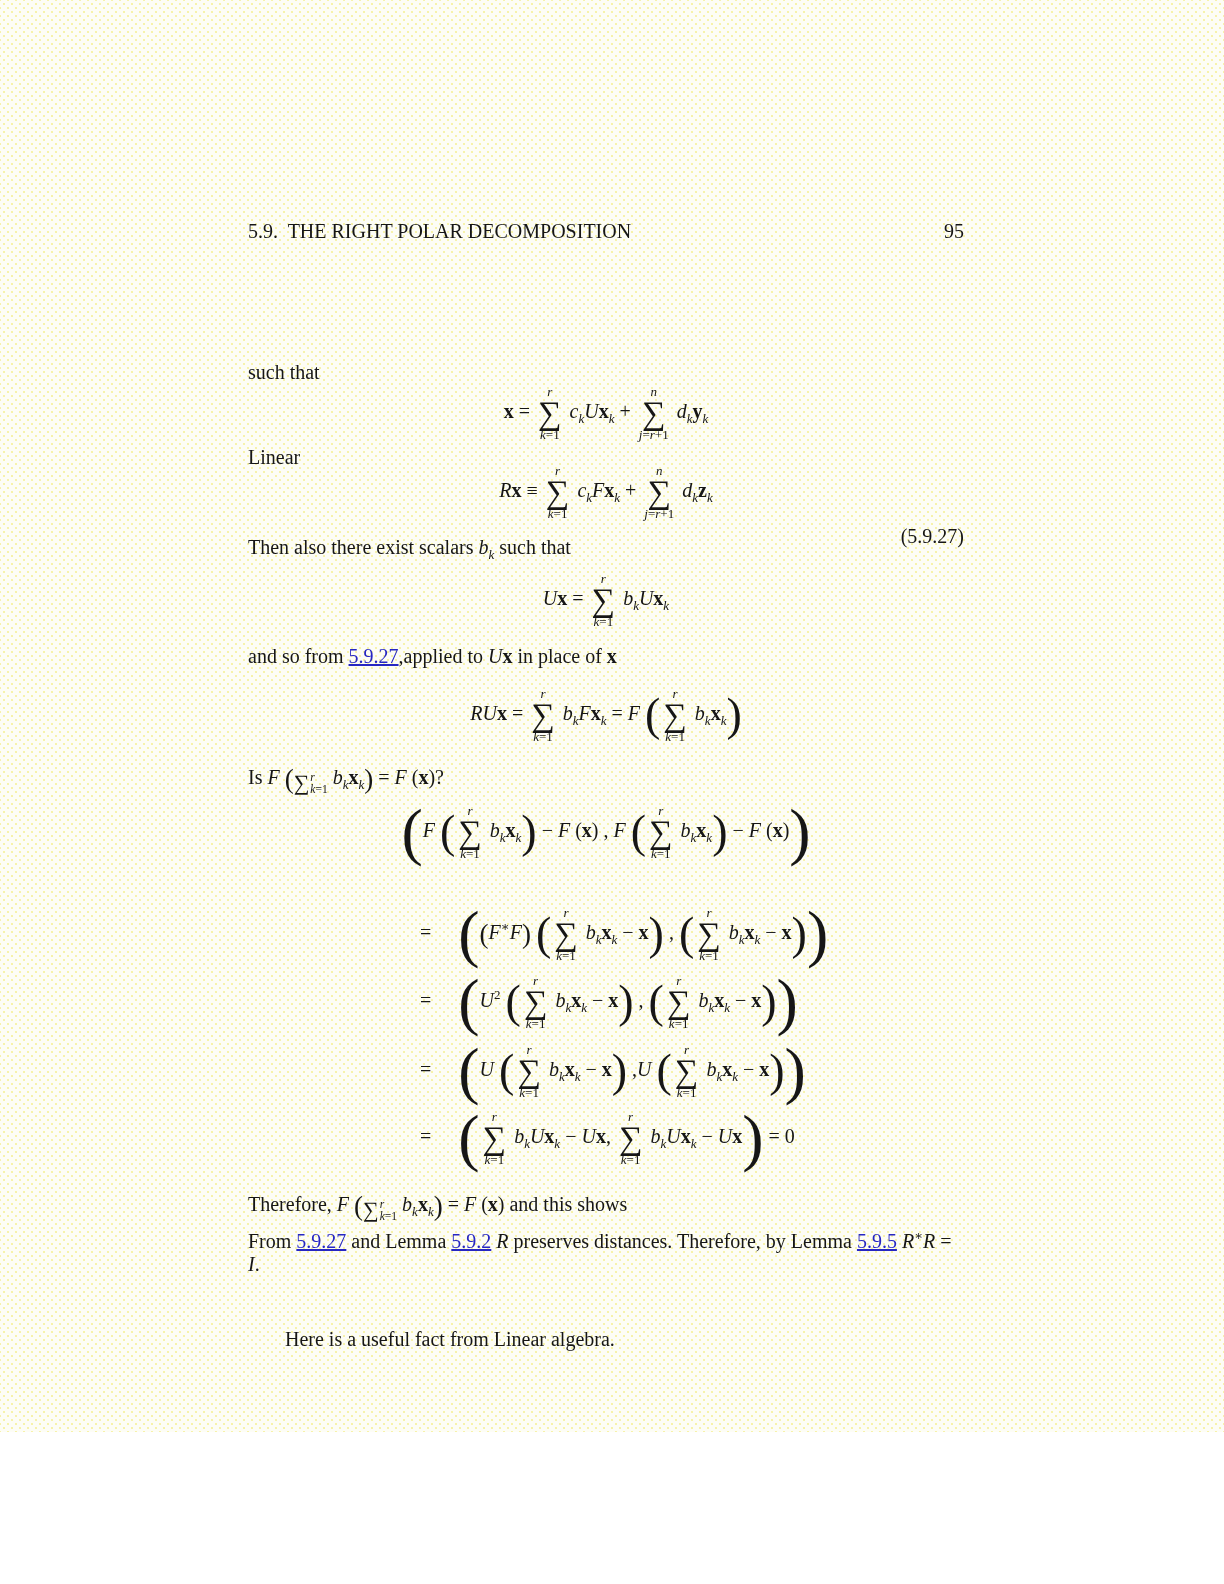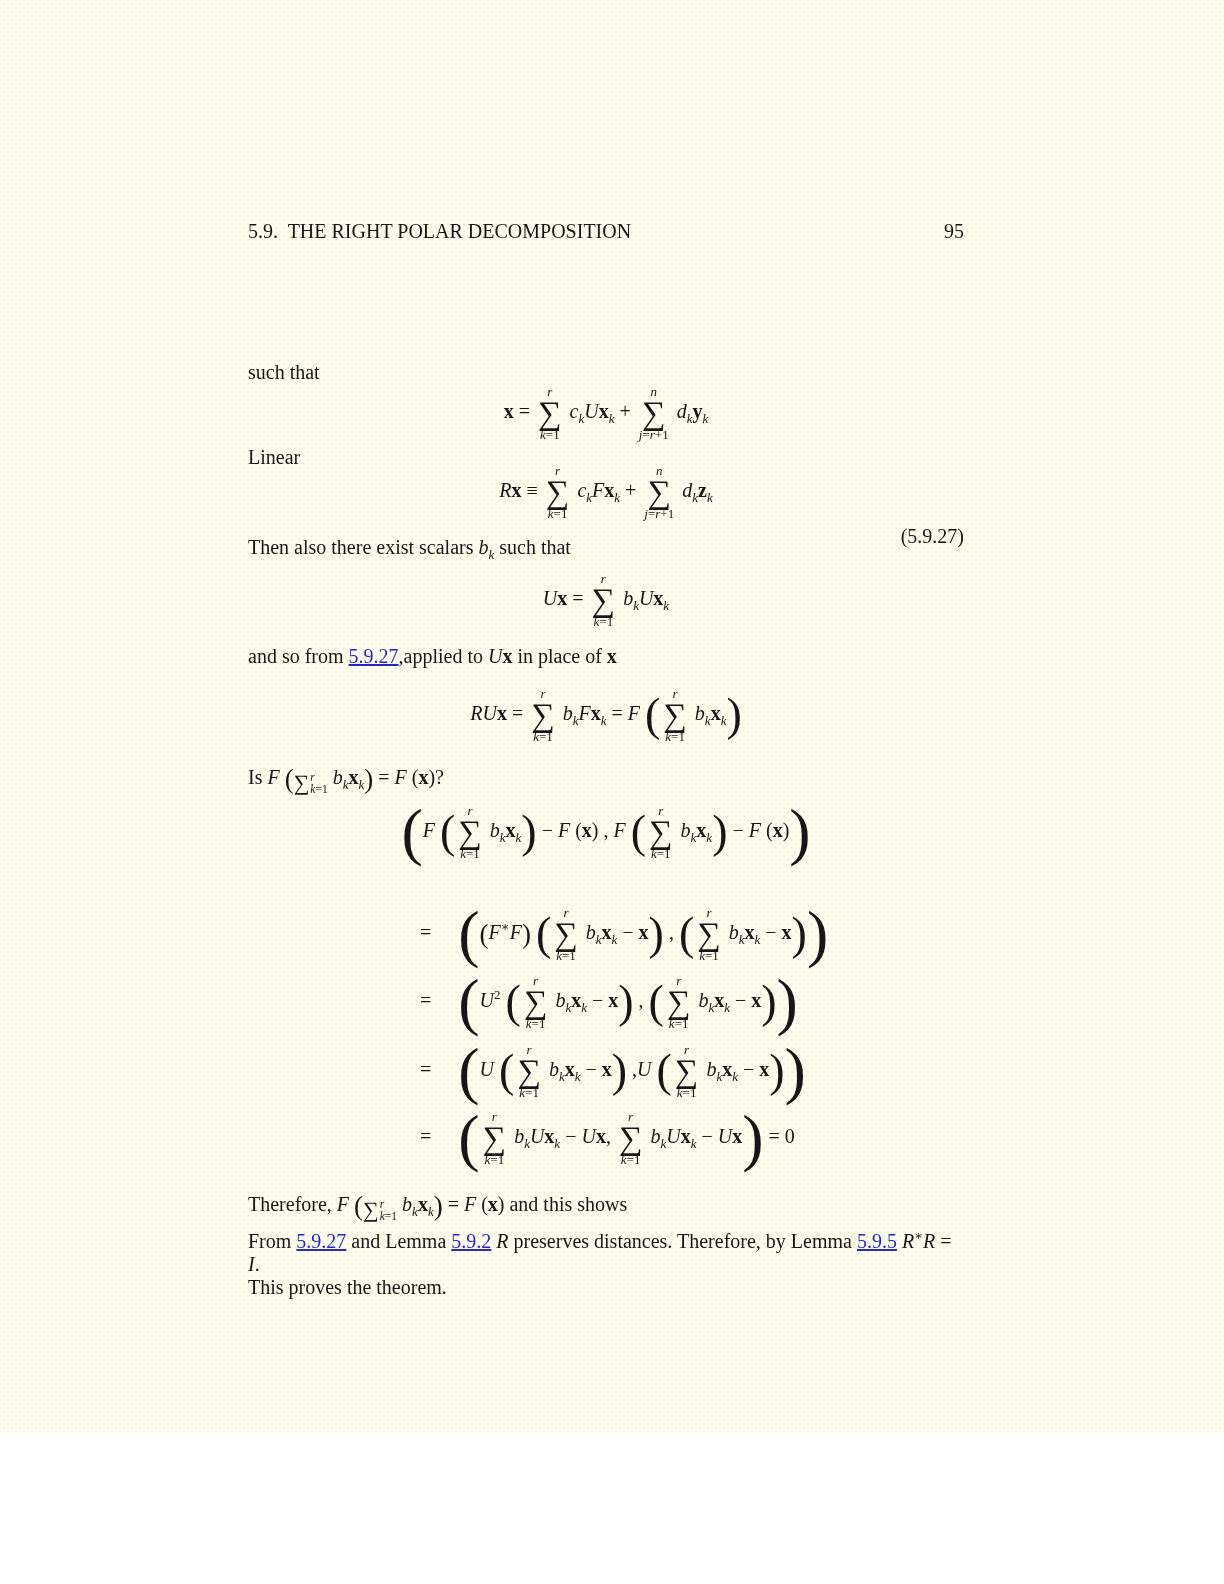--- a/index.html
+++ b/index.html
@@ -155,17 +155,17 @@
         <span class="isig">∑</span>
         <span class="ilims">
           <span><i>r</i></span>
           <span><i>k</i>=1</span>
         </span>
       </span> <i>b</i><sub><i>k</i></sub><b>x</b><sub><i>k</i></sub><span class="par s0">)</span> = <i>F</i> (<b>x</b>) and this shows</div>
 
 
   <div class="para" style="top:1224px">
     <div>From <span class="ref">5.9.27</span> and Lemma <span class="ref">5.9.2</span> <i>R</i> preserves distances. Therefore, by Lemma <span class="ref">5.9.5</span> <i>R</i><sup>∗</sup><i>R</i> = <i>I</i>.</div>
-    <div>This proves the theorem.</div>
   </div>
 
+  <div class="para indent" style="top:1328px">Here is a useful fact from Linear algebra.</div>
 
 </div>
 
 </body></html>

